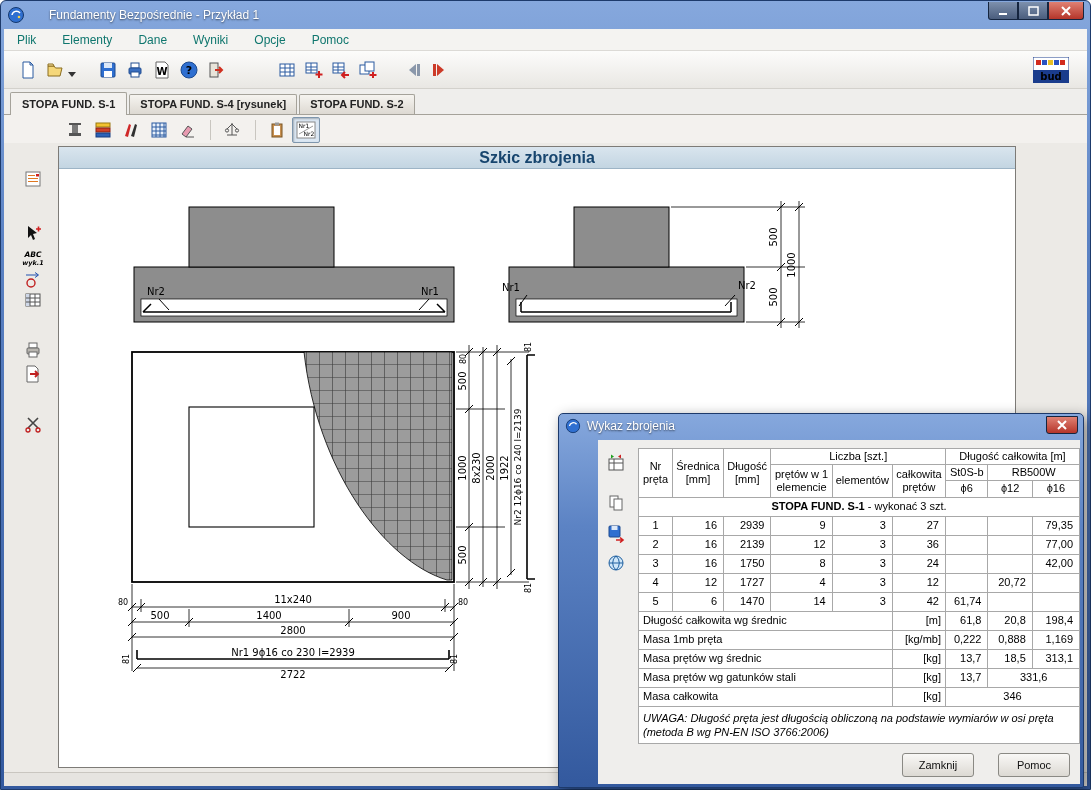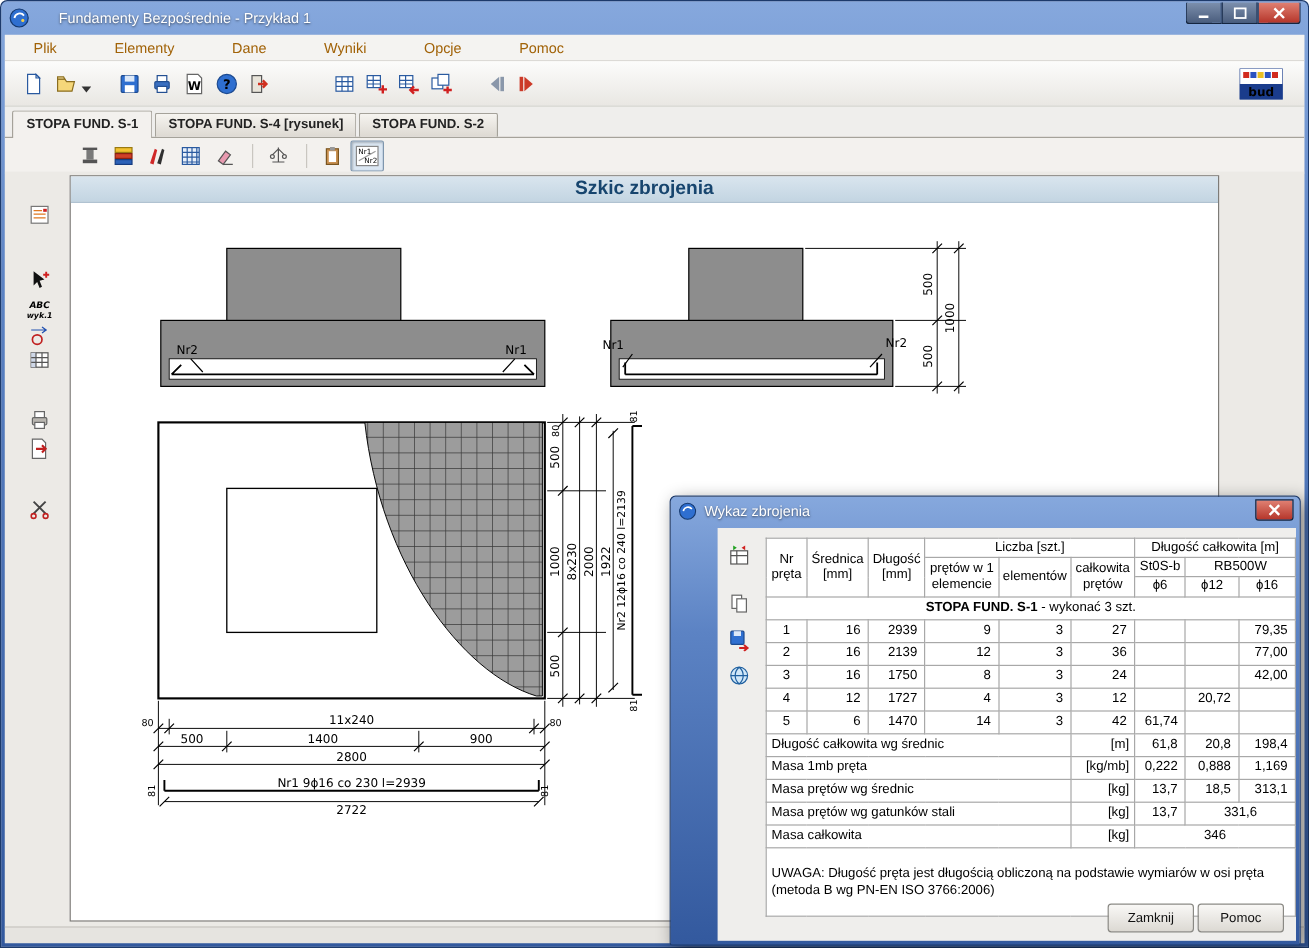--- a/index.html
+++ b/index.html
@@ -8,21 +8,21 @@
   .window{position:absolute;inset:0;background:linear-gradient(180deg,#86a8dd 0%,#5c83c4 30%,#33599e 100%);border:1px solid #1d3a6b;border-radius:6px 6px 0 0;}
   .titlebar{height:27px;display:flex;align-items:center;padding:0 6px;color:#fff;font-size:12px;text-shadow:0 1px 2px rgba(0,0,0,.6);}
   .titlebar .title{margin-left:6px;padding-left:18px;}
   .winbtns{position:absolute;top:1px;right:6px;display:flex;}
   .winbtn{width:28px;height:17px;border:1px solid #15253f;border-top:none;display:flex;align-items:center;justify-content:center;background:linear-gradient(#7d90ad,#4a5d7d);}
   .winbtn.min{border-radius:0 0 0 3px;}
   .winbtn.close{background:linear-gradient(#e08173,#b5352a);border-radius:0 0 3px 0;width:34px;}
   .client{position:absolute;left:3px;right:3px;top:28px;bottom:3px;background:#efeeec;overflow:hidden;}
   
   .menubar{height:21px;background:#f4f3f1;border-bottom:1px solid #dcdad6;display:flex;align-items:center;font-size:12px;}
-  .menu-item{padding:0 24px;height:100%;display:flex;align-items:center;color:#a16207;}
+  .menu-item{padding:0 13px;height:100%;display:flex;align-items:center;color:#0f766e;}
   .toolbar{height:37px;background:linear-gradient(#fcfcfb,#e9e7e3);border-bottom:1px solid #d3d1cc;display:flex;align-items:center;padding:0 10px;}
   .tbtn{width:27px;height:27px;display:flex;align-items:center;justify-content:center;border-radius:3px;}
   .caret{width:0;height:0;border-left:4px solid transparent;border-right:4px solid transparent;border-top:5px solid #333;margin:10px 2px 0 0;}
   .gap16{margin-left:16px;} .gap44{margin-left:44px;} .gap18{margin-left:18px;}
   .logo{margin-left:auto;margin-right:8px;width:36px;height:26px;}
   
   .tabstrip{height:25px;display:flex;align-items:flex-end;padding-left:6px;background:#efeeec;}
   .tab{font-size:11px;font-weight:bold;color:#222;padding:3px 10px 4px;border:1px solid #a5a29a;border-bottom:none;background:linear-gradient(#f6f4f0,#ddd9d2);margin-right:2px;border-radius:2px 2px 0 0;}
   .tab.active{background:#f3f1ee;padding:5px 11px;position:relative;z-index:2;margin-bottom:-1px;}
   .toolbar2{height:30px;background:#f3f1ee;border-top:1px solid #a5a29a;display:flex;align-items:center;padding-left:58px;}
@@ -46,22 +46,22 @@
   .wykaz{position:absolute;left:40px;top:8px;border-collapse:collapse;background:#fff;}
   .wykaz th,.wykaz td{border:1px solid #a8a8a8;font-size:11px;font-weight:normal;padding:1px 3px;line-height:1.2;}
   .wykaz th{text-align:center;vertical-align:middle;}
   .wykaz td{height:16px;}
   .wykaz td.num{text-align:right;padding-right:6px;}
   .wykaz td.ctr{text-align:center;}
   .wykaz td.lbl{text-align:left;padding-left:4px;}
   .wykaz td.unit{text-align:right;padding-right:4px;}
   .section-row td{text-align:center;height:16px;}
   .b{font-weight:bold;}
-  .note-cell{font-size:11px;padding:14px 4px !important;line-height:1.3 !important;}
-  .dlg-buttons{position:absolute;right:10px;bottom:7px;display:flex;gap:3px;}
+  .note-cell{font-size:11px;padding:4px 4px !important;line-height:1.3 !important;font-style:italic;}
+  .dlg-buttons{position:absolute;right:10px;bottom:7px;display:flex;gap:24px;}
   .btn{min-width:70px;height:22px;font-size:11px;display:flex;align-items:center;justify-content:center;background:linear-gradient(#f9f8f6,#dcd9d3);border:1px solid #8a8984;border-radius:3px;color:#111;}
 </style>
 </head>
 <body>
 
 <div class="screen">
   <div class="window">
 
     <div class="titlebar">
       <svg width="18" height="18" viewBox="0 0 18 18">

